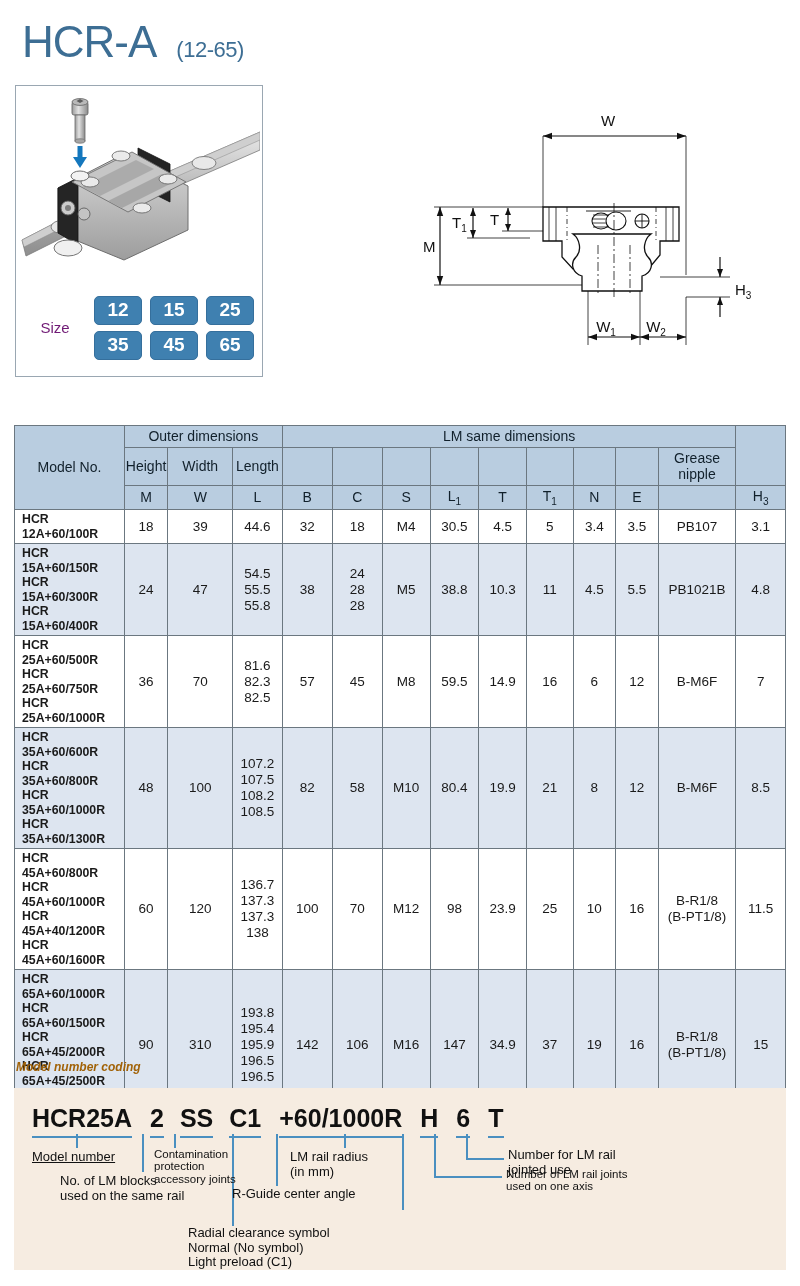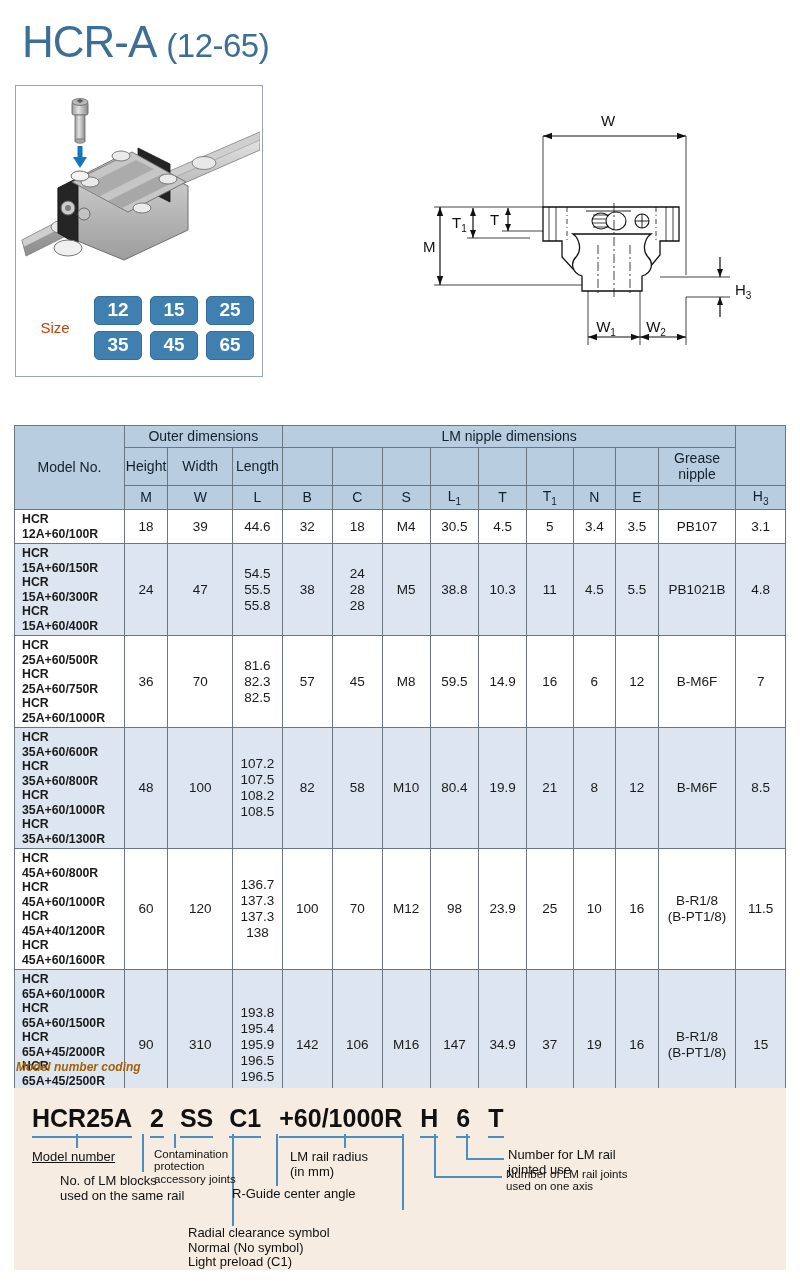--- a/index.html
+++ b/index.html
@@ -9,49 +9,49 @@
     background: #ffffff;
     font-family: "Liberation Sans", sans-serif;
     color: #1a1a1a;
     overflow: hidden;
   }
   .page { position: relative; width: 800px; height: 1286px; }
 
   
   .title-row {
     position: absolute; left: 22px; top: 20px;
-    display: flex; align-items: baseline; gap: 10px;
+    display: flex; align-items: baseline; gap: 20px;
   }
   .title-main {
     font-size: 44px; font-weight: 400; color: #3d6e94;
     letter-spacing: -1px; line-height: 1;
   }
   .title-sub {
-    font-size: 33px; font-weight: 400; color: #3d6e94;
+    font-size: 22px; font-weight: 400; color: #3d6e94;
     letter-spacing: -0.5px; line-height: 1;
   }
 
   
   .photo-panel {
     position: absolute; left: 15px; top: 85px;
     width: 248px; height: 292px;
     border: 1px solid #9aa7b2; background: #fff;
   }
   .photo-img {
     position: absolute; left: 4px; top: 4px;
     width: 240px; height: 185px;
     background: #fdfdfd;
     overflow: hidden;
   }
   .size-area {
     position: absolute; left: 0; top: 193px; width: 246px; height: 97px;
     display: flex; align-items: center;
   }
   .size-label {
-    width: 78px; text-align: center; font-size: 15px; color: #c2410c;
+    width: 78px; text-align: center; font-size: 15px; color: #701a75;
   }
   .size-grid {
     display: grid; grid-template-columns: repeat(3, 48px);
     grid-gap: 6px 8px;
   }
   .size-chip {
     height: 29px; border-radius: 5px;
     background: #3f80b0; color: #fff;
     font-size: 19px; font-weight: 700;
     display: flex; align-items: center; justify-content: center;
@@ -287,21 +287,21 @@
         <text x="246" y="227" text-anchor="middle">W<tspan font-size="10" dy="4">2</tspan></text>
       </g>
     </svg>
   </div>
 
   <table class="spec-table">
     <thead>
       <tr>
         <th class="hdr-model" rowspan="3">Model No.</th>
         <th colspan="3">Outer dimensions</th>
-        <th colspan="9">LM nipple dimensions</th>
+        <th colspan="9">LM same dimensions</th>
         <th rowspan="2"></th>
       </tr>
       <tr>
         <th class="c-m">Height</th>
         <th class="c-w">Width</th>
         <th class="c-l">Length</th>
         <th class="c-b"></th>
         <th class="c-c"></th>
         <th class="c-s"></th>
         <th class="c-l1"></th>

